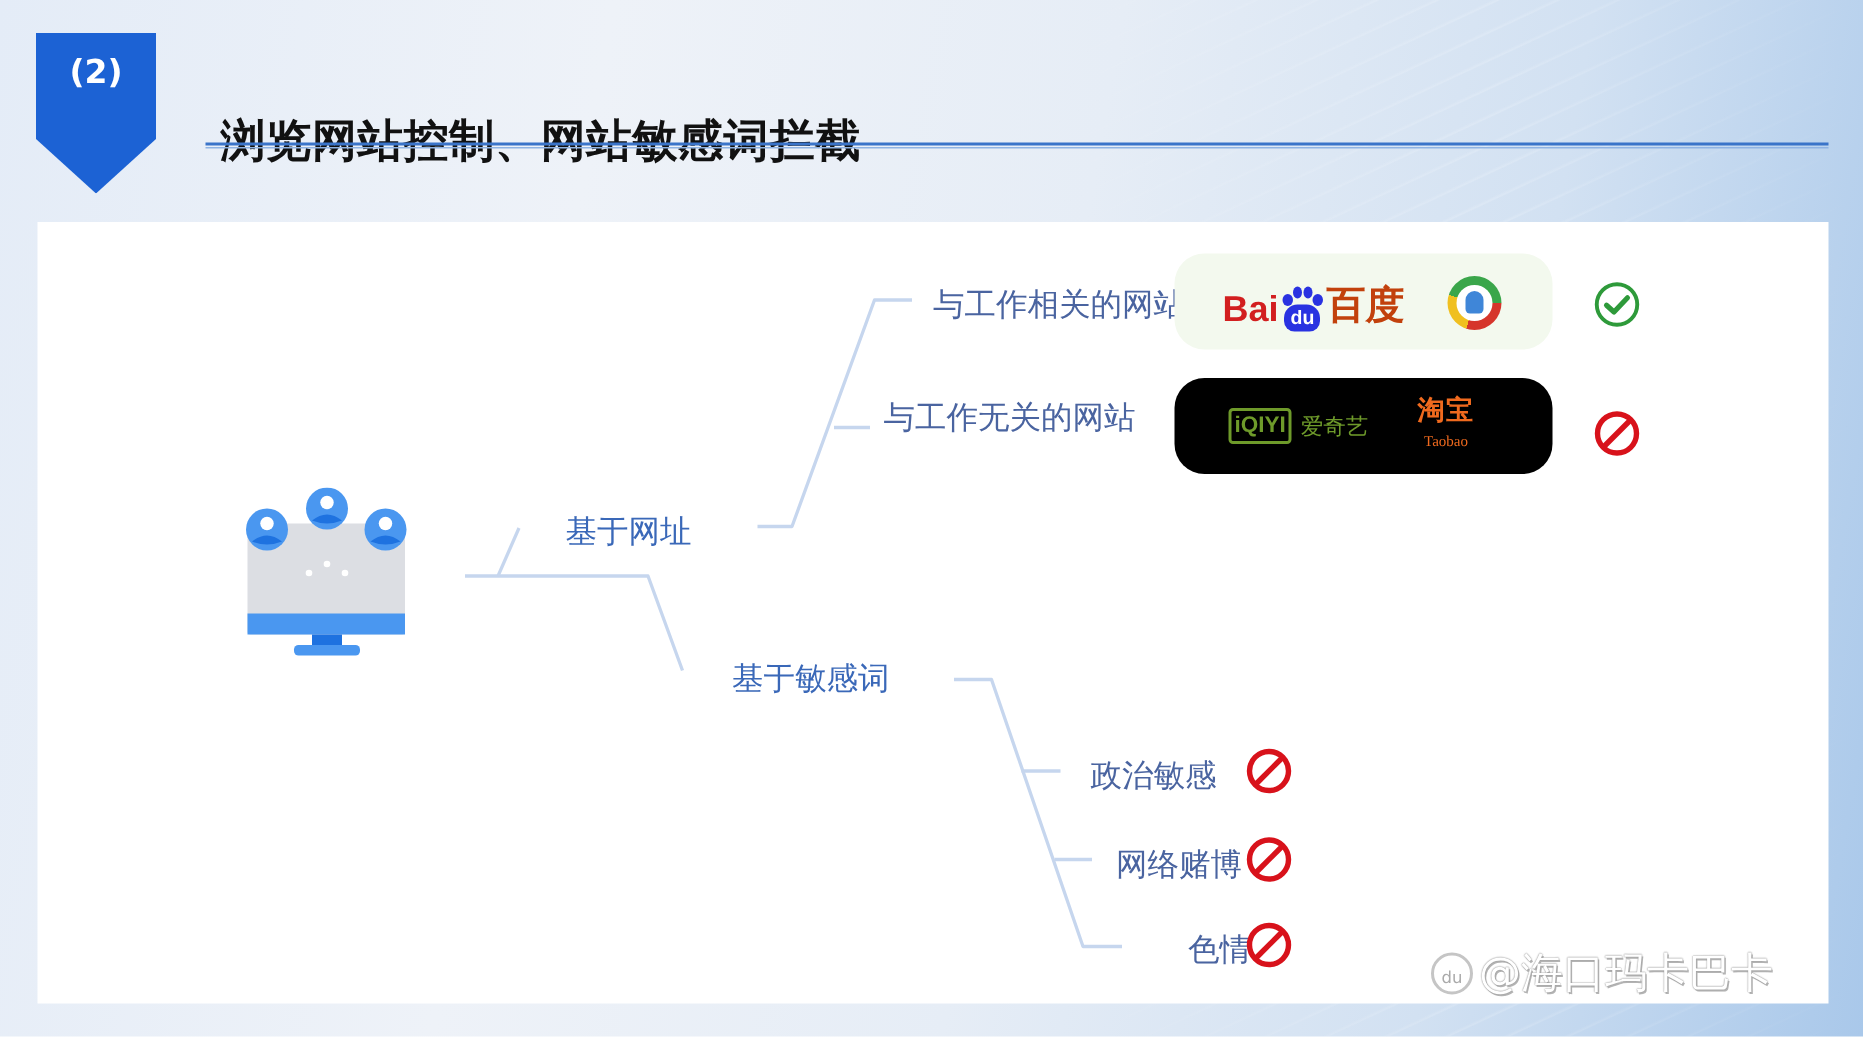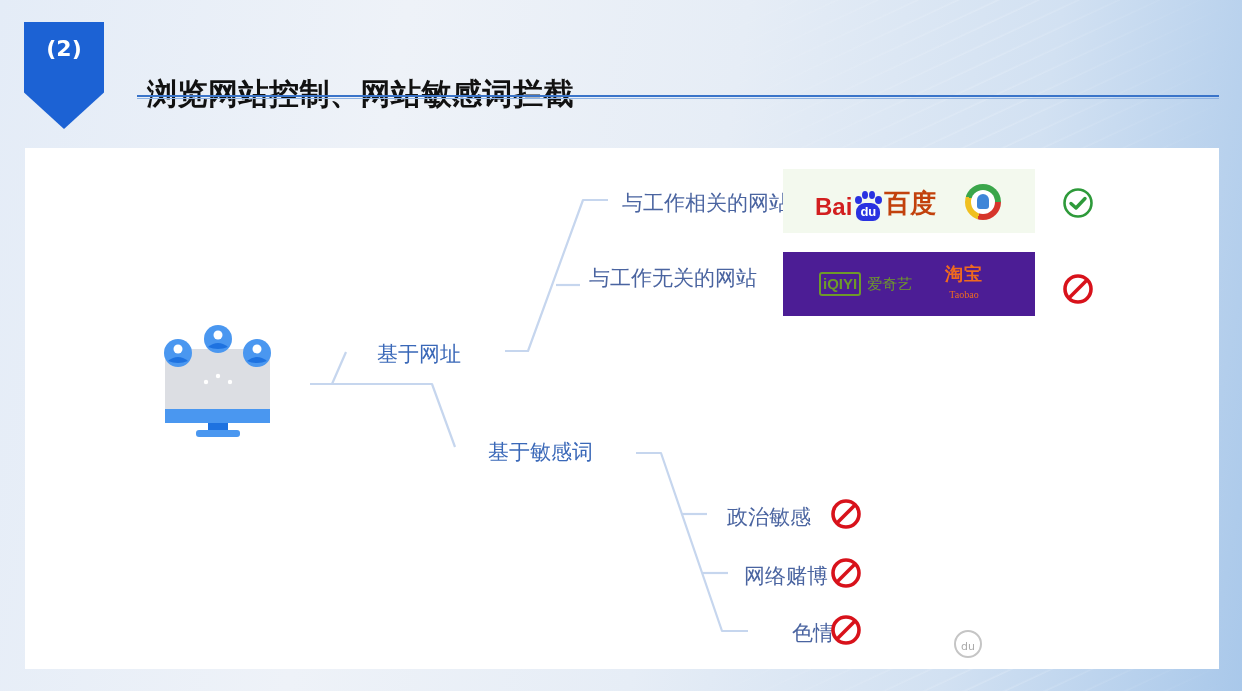--- a/index.html
+++ b/index.html
@@ -36,24 +36,24 @@
   }
   .panel {
     position: absolute; left: 25px; top: 148px; width: 1194px; height: 521px;
     background: #ffffff;
   }
   svg.lines { position: absolute; left: 0; top: 0; width: 1242px; height: 691px; pointer-events: none; }
   .node { position: absolute; white-space: nowrap; }
   .node-main { font-size: 21px; font-weight: normal; color: #3a68b8; }
   .node-sub { font-size: 21px; color: #4a64a0; }
   .logo-box {
-    position: absolute; left: 783px; width: 252px; height: 64px; border-radius: 0;
+    position: absolute; left: 783px; width: 252px; height: 64px; border-radius: 20px;
   }
   .logo-box.good { top: 169px; background: #f3f9ee; }
-  .logo-box.bad { top: 252px; background: #4c1d95; }
+  .logo-box.bad { top: 252px; background: #000000; }
   .baidu {
     position: absolute; left: 32px; top: 12px; height: 40px; display: flex; align-items: flex-end;
     font-family: "Liberation Sans", sans-serif; font-weight: bold; font-size: 24px; color: #d21f1f;
   }
   .baidu .du {
     display: inline-block; position: relative; width: 30px; height: 30px; margin: 0 1px;
   }
   .baidu .du .paw { position: absolute; background: #2932e1; border-radius: 50%; }
   .baidu .du .pad {
     position: absolute; left: 3px; top: 12px; width: 24px; height: 18px; border-radius: 9px 9px 7px 7px;
@@ -205,13 +205,14 @@
   <circle cx="16" cy="16" r="13" fill="none" stroke="#d8121b" stroke-width="3.6"></circle>
   <line x1="7.5" y1="24.5" x2="24.5" y2="7.5" stroke="#d8121b" stroke-width="3.6"></line>
 </svg>
 <svg class="status-icon" style="left:830px;top:614px;" viewBox="0 0 32 32">
   <circle cx="16" cy="16" r="13" fill="none" stroke="#d8121b" stroke-width="3.6"></circle>
   <line x1="7.5" y1="24.5" x2="24.5" y2="7.5" stroke="#d8121b" stroke-width="3.6"></line>
 </svg>
 
 <div class="watermark">
   <span class="wm-paw">du</span>
+  <span>@海口玛卡巴卡</span>
 </div>
 
 </body></html>

